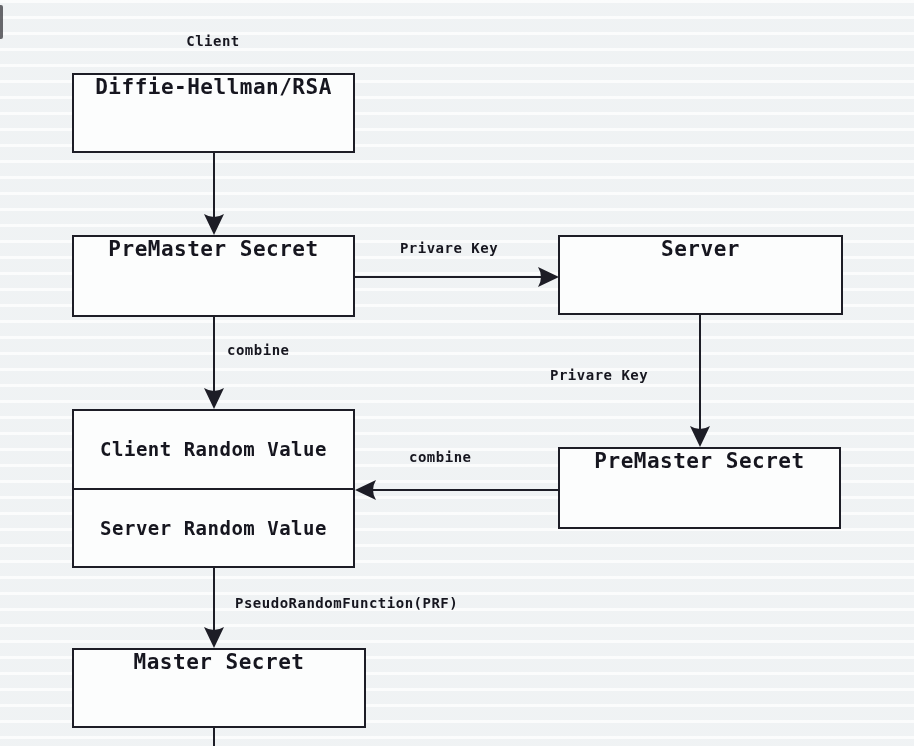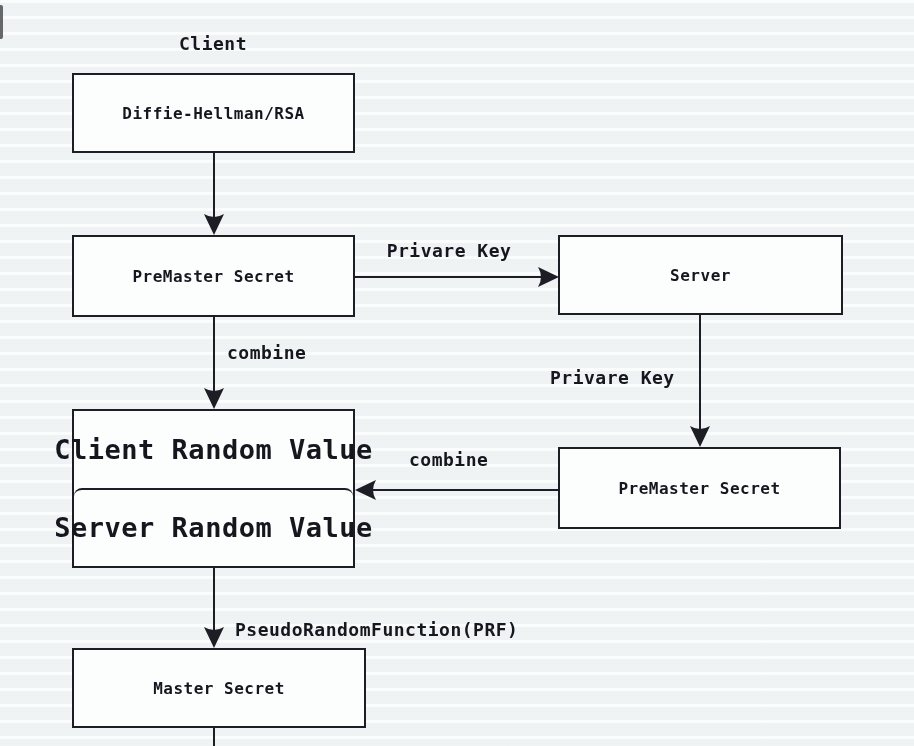--- a/index.html
+++ b/index.html
@@ -30,70 +30,69 @@
     background: #4d4d52;
     border-radius: 0 2px 2px 0;
     opacity: .85;
   }
 
   .node {
     position: absolute;
     border: 2px solid var(--line);
     background: var(--box-fill);
     display: flex;
-    align-items: center;
     justify-content: center;
     color: var(--text);
-    font-size: 16px;
+    font-size: 21px;
     font-weight: 700;
     letter-spacing: 0.5px;
     white-space: nowrap;
   }
 
   .node-stack {
     position: absolute;
     border: 2px solid var(--line);
     background: var(--box-fill);
     display: flex;
     flex-direction: column;
     color: var(--text);
-    font-size: 27px;
+    font-size: 19px;
     font-weight: 700;
     letter-spacing: 0.5px;
     white-space: nowrap;
   }
   .node-stack .cell {
     flex: 1;
     display: flex;
     align-items: center;
     justify-content: center;
   }
-  .node-stack .cell + .cell { border-top: 2px solid var(--line); border-radius: 8px; }
+  .node-stack .cell + .cell { border-top: 2px solid var(--line); }
 
   #box-dh          { left: 72px;  top: 73px;  width: 283px; height: 80px; }
   #box-pms-client  { left: 72px;  top: 235px; width: 283px; height: 82px; }
   #box-server      { left: 558px; top: 235px; width: 285px; height: 80px; }
   #box-random      { left: 72px;  top: 409px; width: 283px; height: 159px; }
   #box-pms-server  { left: 558px; top: 447px; width: 283px; height: 82px; }
   #box-master      { left: 72px;  top: 648px; width: 294px; height: 80px; }
 
   .edge-label {
     position: absolute;
     color: var(--text);
-    font-size: 18px;
+    font-size: 14px;
     font-weight: 700;
     letter-spacing: 0.5px;
     white-space: nowrap;
   }
   #lbl-client      { left: 213px; top: 33px;  transform: translateX(-50%); }
   #lbl-public-key  { left: 449px; top: 240px; transform: translateX(-50%); }
   #lbl-combine-l   { left: 227px; top: 342px; }
   #lbl-private-key { left: 542px; top: 367px; margin-left: 8px; }
   #lbl-combine-r   { left: 409px; top: 449px; }
-  #lbl-prf         { left: 235px; top: 619px; }
+  #lbl-prf         { left: 235px; top: 595px; }
 
   .connectors { position: absolute; left: 0; top: 0; }
   .connectors line { stroke: var(--line); stroke-width: 2px; }
   .connectors path { fill: var(--line); stroke: none; }
 </style>
 </head>
 <body>
 
 <div class="canvas">
 

